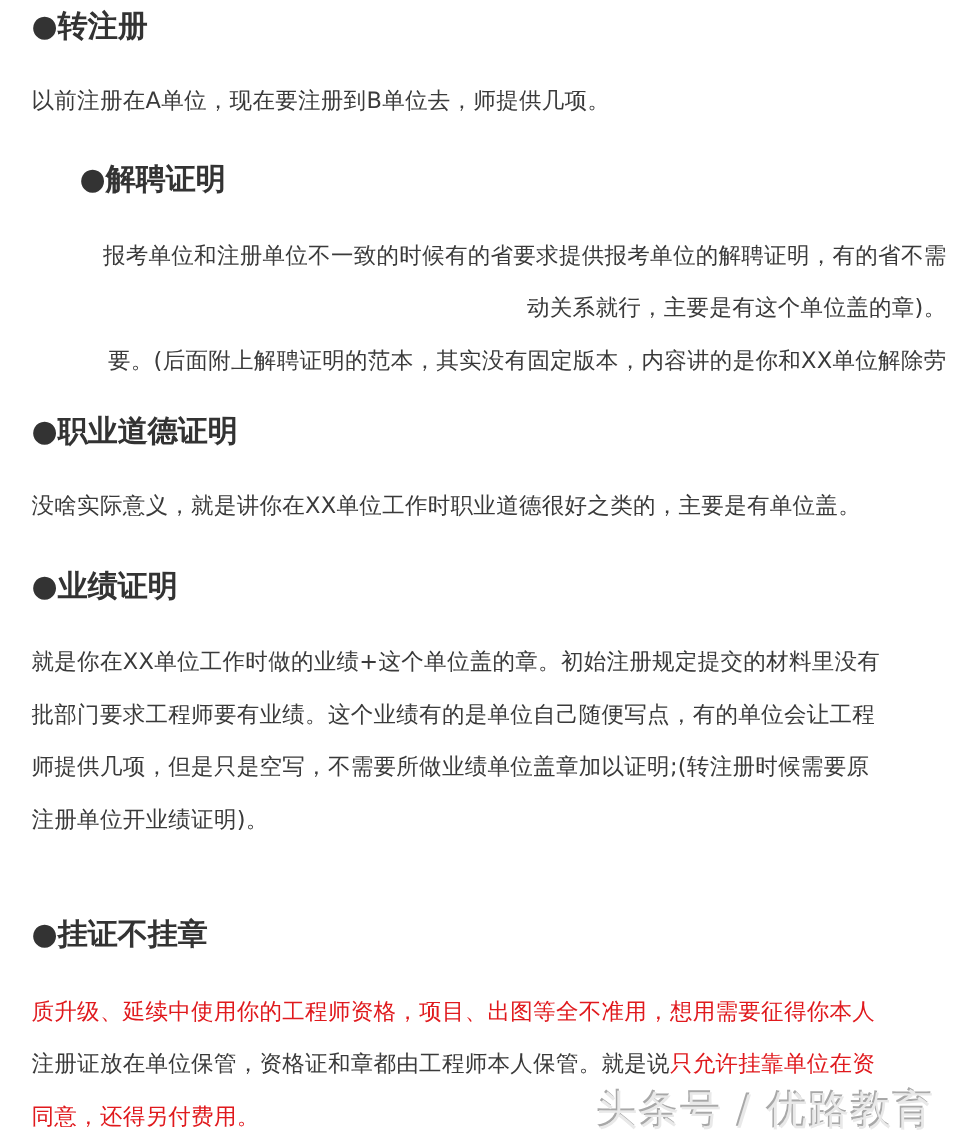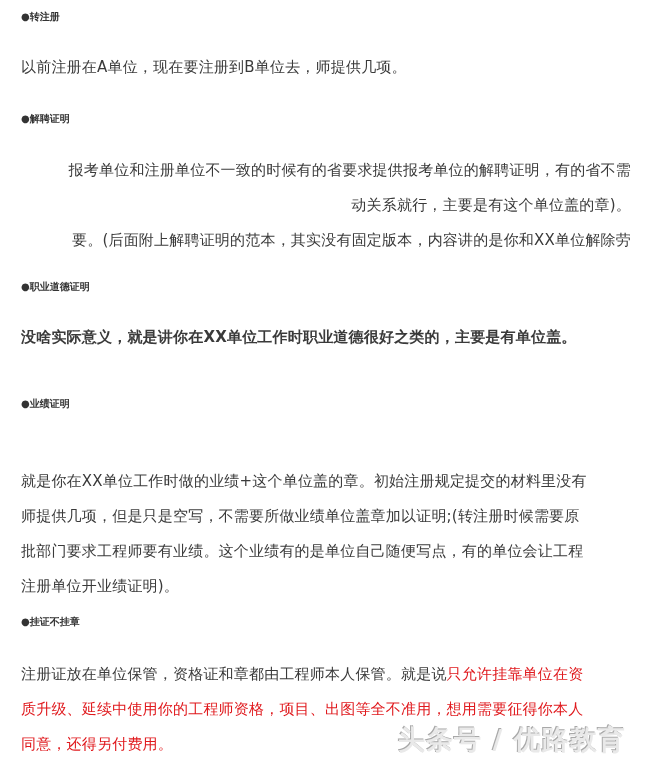--- a/index.html
+++ b/index.html
@@ -14,21 +14,21 @@
       position: relative;
     }
     .article {
       position: absolute;
       left: 0; top: 0;
       width: 647px;
     }
     .heading {
       position: absolute;
       left: 21px;
-      font-size: 10px;
+      font-size: 20px;
       font-weight: bold;
       color: #333333;
       line-height: 20px;
       white-space: nowrap;
     }
     .para {
       position: absolute;
       left: 21px;
       width: 610px;
       font-size: 15px;
@@ -43,54 +43,54 @@
     .red { color: #e0191d; }
     .watermark {
       position: absolute;
       left: 398px;
       top: 722px;
       font-size: 27px;
       color: #e9e9e9;
       letter-spacing: 1px;
       text-shadow: -1px -1px 0 #a8a8a8, 1px 1px 0 #ffffff;
       white-space: nowrap;
-      font-weight: bold;
+      font-weight: normal;
     }
   </style>
 </head>
 <body>
 
 <div class="article">
 
   <div class="heading" style="top:7px;">●转注册</div>
   <div class="para" style="top:50px;">
     <span class="line">以前注册在A单位，现在要注册到B单位去，师提供几项。</span>
   </div>
 
-  <div class="heading" style="top:109px;">●解聘证明</div>
+  <div class="heading" style="top:109px;margin-left:32px;">●解聘证明</div>
   <div class="para" style="top:153px;text-align:right;">
     <span class="line">报考单位和注册单位不一致的时候有的省要求提供报考单位的解聘证明，有的省不需</span>
     <span class="line">动关系就行，主要是有这个单位盖的章)。</span>
     <span class="line">要。(后面附上解聘证明的范本，其实没有固定版本，内容讲的是你和XX单位解除劳</span>
   </div>
 
   <div class="heading" style="top:277px;">●职业道德证明</div>
-  <div class="para" style="top:320px;font-weight:bold;">
+  <div class="para" style="top:320px;">
     <span class="line">没啥实际意义，就是讲你在XX单位工作时职业道德很好之类的，主要是有单位盖。</span>
   </div>
 
-  <div class="heading" style="top:380px;margin-top:14px;">●业绩证明</div>
-  <div class="para" style="top:424px;margin-top:40px;">
+  <div class="heading" style="top:380px;">●业绩证明</div>
+  <div class="para" style="top:424px;">
     <span class="line">就是你在XX单位工作时做的业绩+这个单位盖的章。初始注册规定提交的材料里没有</span>
+    <span class="line">批部门要求工程师要有业绩。这个业绩有的是单位自己随便写点，有的单位会让工程</span>
     <span class="line">师提供几项，但是只是空写，不需要所做业绩单位盖章加以证明;(转注册时候需要原</span>
-    <span class="line">批部门要求工程师要有业绩。这个业绩有的是单位自己随便写点，有的单位会让工程</span>
     <span class="line">注册单位开业绩证明)。</span>
   </div>
 
   <div class="heading" style="top:612px;">●挂证不挂章</div>
   <div class="para" style="top:657px;">
+    <span class="line red">质升级、延续中使用你的工程师资格，项目、出图等全不准用，想用需要征得你本人</span>
     <span class="line"><span>注册证放在单位保管，资格证和章都由工程师本人保管。就是说</span><span class="red">只允许挂靠单位在资</span></span>
-    <span class="line red">质升级、延续中使用你的工程师资格，项目、出图等全不准用，想用需要征得你本人</span>
     <span class="line red">同意，还得另付费用。</span>
   </div>
 
   <div class="watermark">头条号 / 优路教育</div>
 </div>
 
 </body></html>

